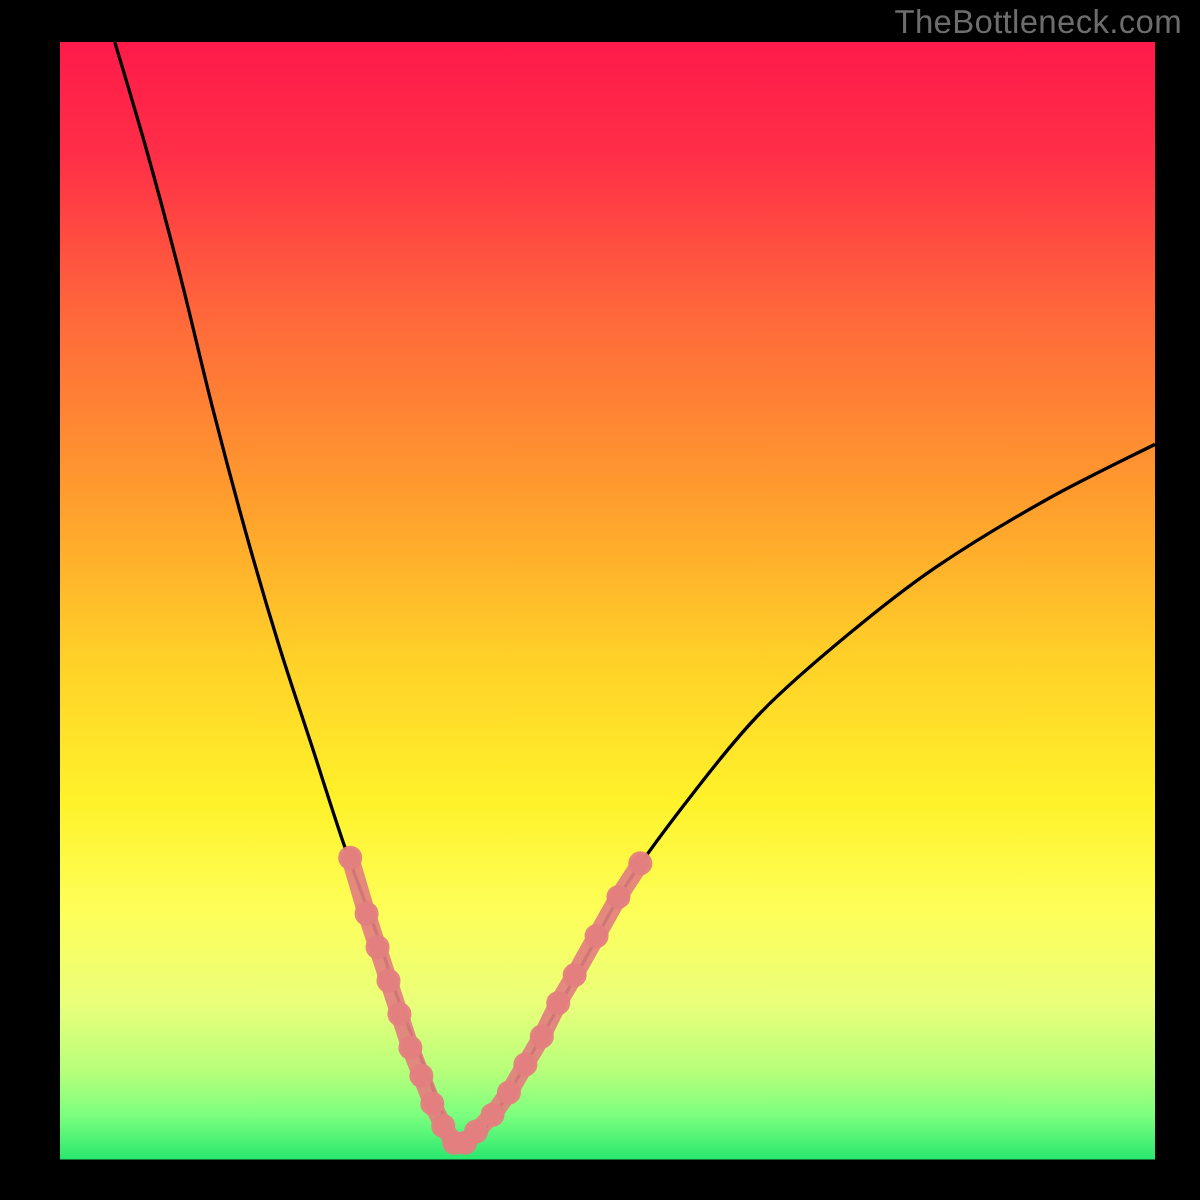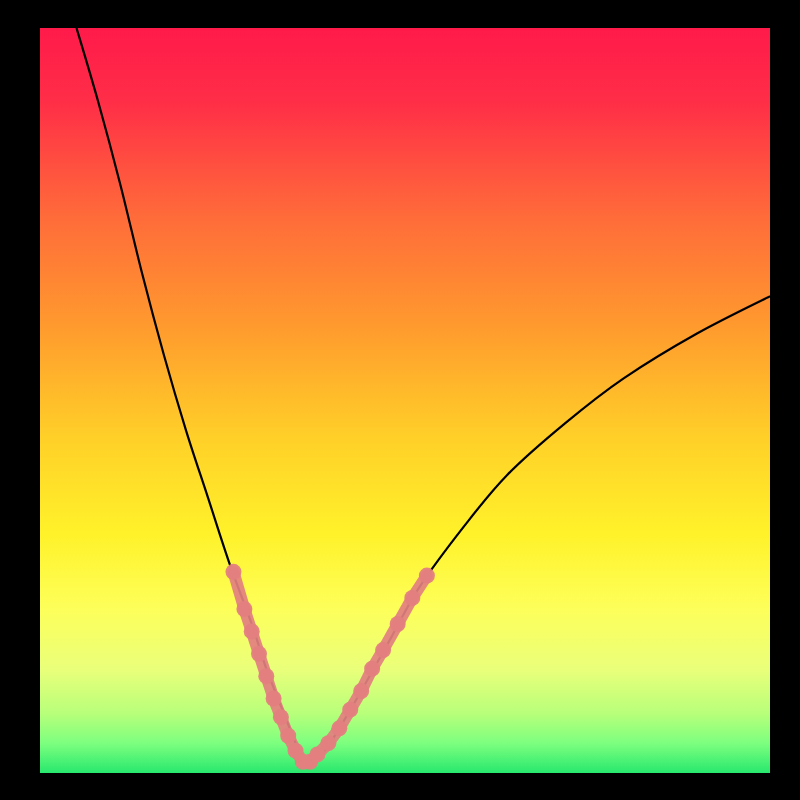--- a/index.html
+++ b/index.html
@@ -28,20 +28,21 @@
     z-index: 10;
   }
   svg {
     display: block;
   }
 </style>
 </head>
 <body>
 
 <div class="frame">
+  <div class="watermark">TheBottleneck.com</div>
 
   <svg id="chart-svg" width="800" height="800" viewBox="0 0 800 800">
     <defs>
       <linearGradient id="bg-grad" x1="0" y1="0" x2="0" y2="1">
           <stop offset="0.0%" stop-color="#ff1a4a"></stop>
           <stop offset="10.0%" stop-color="#ff2e47"></stop>
           <stop offset="25.0%" stop-color="#ff6a3a"></stop>
           <stop offset="40.0%" stop-color="#ff9a2e"></stop>
           <stop offset="55.0%" stop-color="#ffd028"></stop>
           <stop offset="68.0%" stop-color="#fff22a"></stop>

